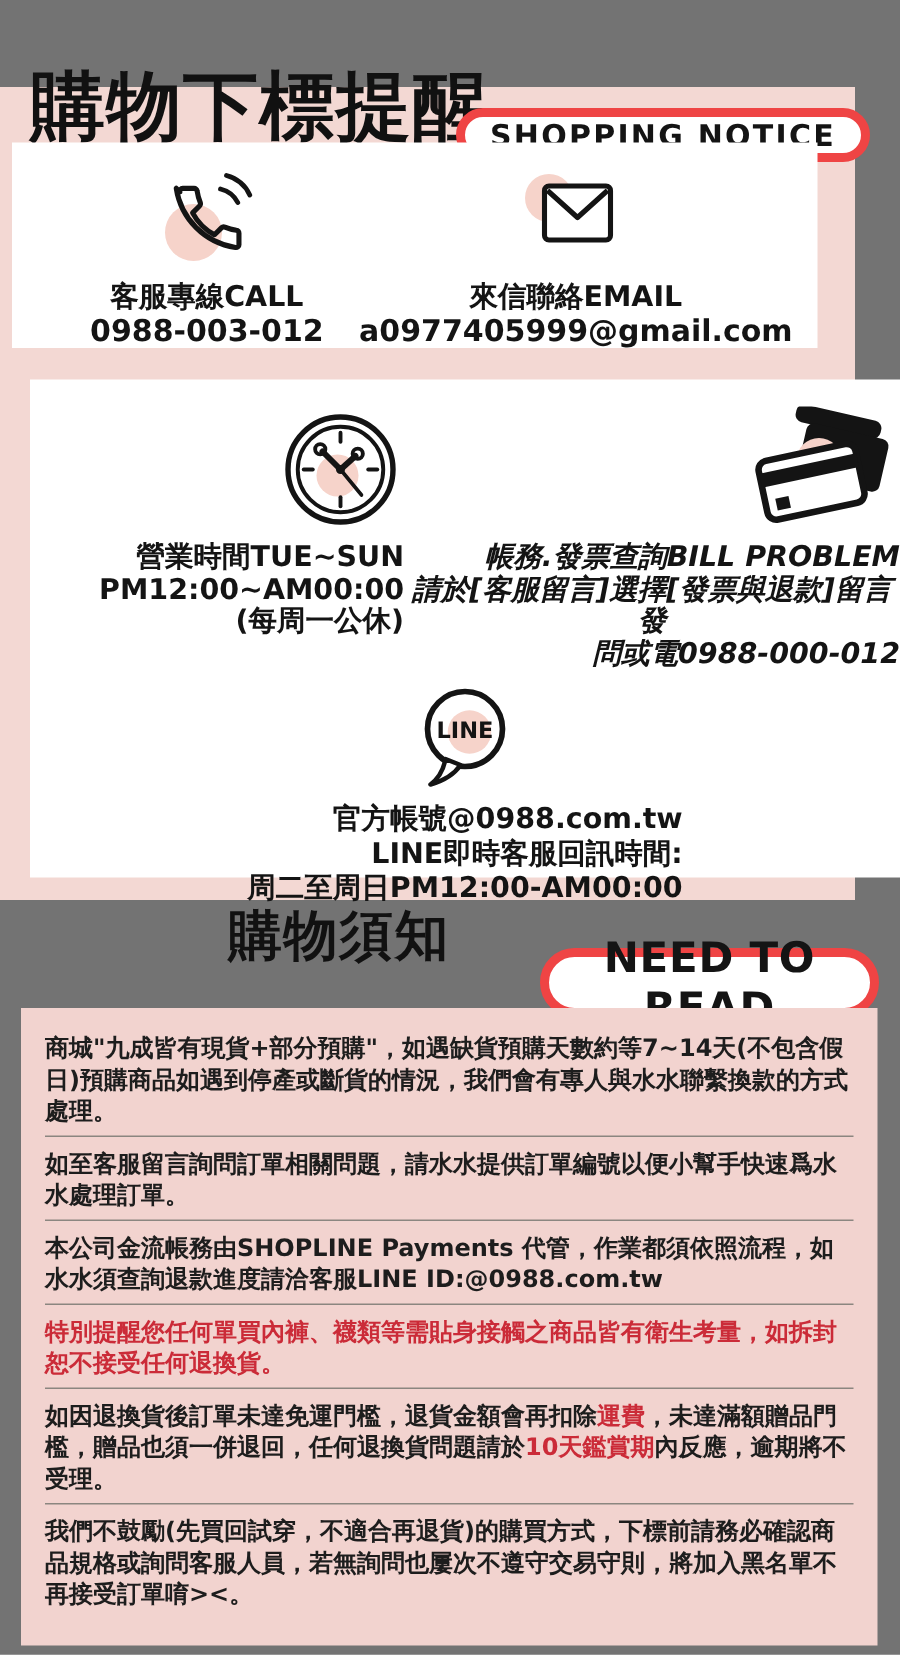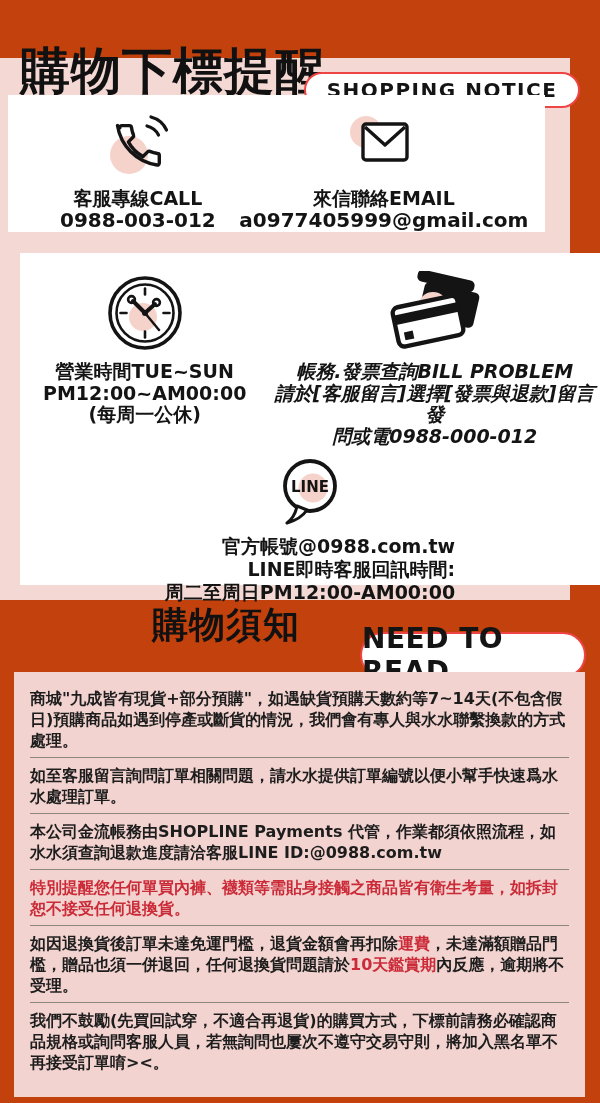--- a/index.html
+++ b/index.html
@@ -1,39 +1,39 @@
 <!DOCTYPE html>
 <html><head>
 <meta charset="utf-8">
 <style>
   * { box-sizing: border-box; }
   html,body { margin:0; padding:0; }
   body { font-family: "DejaVu Sans", "Liberation Sans", sans-serif; }
-  .page { position:relative; width:600px; height:1103px; background:#c2410c; overflow:hidden; color:#141414; }
+  .page { position:relative; width:600px; height:1103px; background:#737373; overflow:hidden; color:#141414; }
 
   
   .band1 { position:absolute; left:0; top:58px; width:570px; height:542px; background:#f3d8d3; }
 
   .title1 { position:absolute; left:20px; top:44px; margin:0; font-size:50px; line-height:1.1;
             font-weight:900; letter-spacing:1px; color:#111; }
-  .pill { background:#fff; border:2px solid #ef4444; display:flex; align-items:center; justify-content:center; }
+  .pill { background:#fff; border:6px solid #ef4444; display:flex; align-items:center; justify-content:center;text-align:center; }
   .pill1 { position:absolute; left:304px; top:72px; width:276px; height:36px; border-radius:20px;
            font-size:20px; font-weight:600; letter-spacing:1.5px; }
 
   .card { position:absolute; background:#ffffff; }
   .card1 { left:8px; top:95px; width:537px; height:137px; display:flex; padding-top:14px; }
   .contact-col { display:flex; flex-direction:column; align-items:center; }
   .contact-col.phone { width:40%;padding-left:45px; }
   .contact-col.email { width:60%; }
   .contact-label { font-size:19px; font-weight:700; line-height:22px; }
   .contact-value { font-size:20px; font-weight:700; line-height:23px; }
 
   .card2 { left:20px; top:253px; width:580px; height:332px; padding-top:18px; }
   .info-row { display:flex; }
-  .info-col { display:flex; flex-direction:column; align-items:center; text-align:center; }
+  .info-col { display:flex; flex-direction:column; align-items:flex-end; text-align:center; }
   .info-col.hours { width:43%; }
   .info-col.billing { width:57%;font-style:italic; }
   .icon-slot { height:84px; display:flex; align-items:center; justify-content:center; margin-bottom:6px; }
   .info-line { display:block; font-size:19px; font-weight:700; line-height:21.5px; }
   .line-block { margin-top:8px; display:flex; flex-direction:column; align-items:center; text-align:right; }
   .line-lines { margin-top:2px; }
   .line-lines .info-line { line-height:23px; }
 
   
   .title2 { position:absolute; left:152px; top:604px; margin:0; font-size:36px; line-height:1.15;

